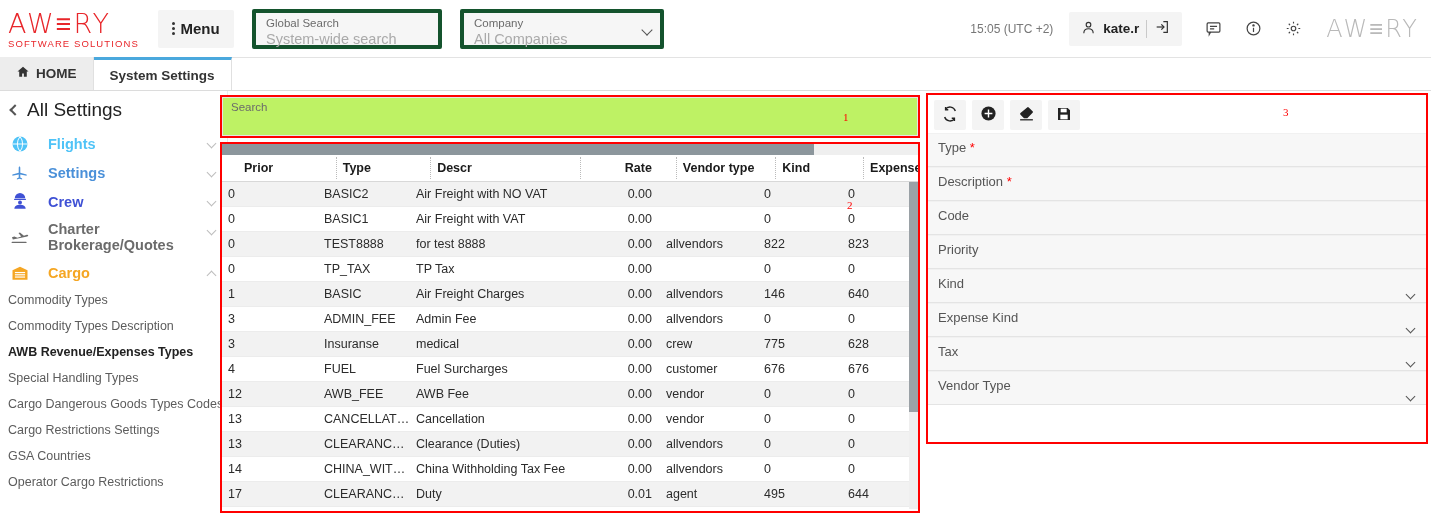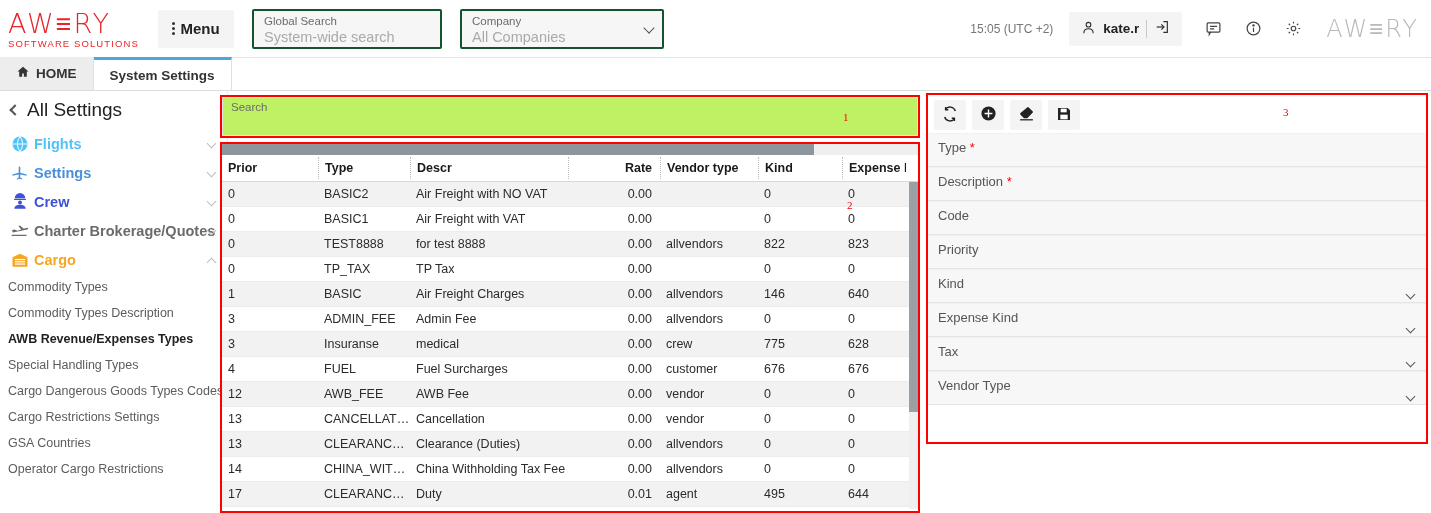--- a/index.html
+++ b/index.html
@@ -32,21 +32,21 @@
   }
   .menu-btn {
     margin-left: 20px; height: 38px; min-width: 76px; background: #f4f4f4;
     border: none; border-radius: 2px; display: flex; align-items: center;
     justify-content: center; gap: 5px; cursor: pointer;
     font-size: 15px; font-weight: bold; color: #222;
   }
   .dots { display: flex; flex-direction: column; gap: 2px; }
   .dots i { display: block; width: 3px; height: 3px; border-radius: 50%; background: #333; }
   .field-box {
-    margin-left: 18px; height: 40px; background: #f6f6f6; border: 2px solid #14532d;
+    margin-left: 18px; height: 40px; background: #f6f6f6; border: 4px solid #14532d;
     border-radius: 2px; padding: 3px 10px 0 10px; position: relative;
   }
   .field-box.gs { width: 190px; }
   .field-box.co { width: 204px; }
   .field-label { font-size: 11.5px; color: #6b6b6b; line-height: 14px; }
   .field-value { font-size: 14.5px; color: #aaa; line-height: 19px; }
   .caret {
     position: absolute; right: 9px; top: 13px; width: 8px; height: 8px;
     border-right: 1.6px solid #555; border-bottom: 1.6px solid #555;
     transform: rotate(45deg);
@@ -86,21 +86,21 @@
     background: #fff; overflow: hidden; border-right: 1px solid #ececec;
   }
   .all-settings {
     display: flex; align-items: center; gap: 8px; padding: 8px 10px 8px 8px;
     cursor: pointer;
   }
   .back-chev { width: 8px; height: 8px; border-left: 2px solid #555; border-bottom: 2px solid #555;
                transform: rotate(45deg); margin-left: 3px; }
   .all-settings .txt { font-size: 19px; color: #222; }
   .nav-group {
-    display: flex; align-items: center; gap: 5px; padding: 5px 8px 5px 10px;
+    display: flex; align-items: center; gap: 19px; padding: 5px 8px 5px 10px;
     font-size: 14.5px; font-weight: bold; cursor: pointer; position: relative;
   }
   .nav-group .g-ico { width: 19px; height: 19px; flex: 0 0 19px; display:flex; align-items:center; justify-content:center;}
   .nav-group .g-chev {
     position: absolute; right: 12px; top: 11px; width: 7px; height: 7px;
     border-right: 1.5px solid #bdbdbd; border-bottom: 1.5px solid #bdbdbd; transform: rotate(45deg);
   }
   .nav-group .g-chev.up { transform: rotate(-135deg); top: 14px; }
   .nav-sub {
     font-size: 12.5px; color: #5c5c5c; padding: 6px 8px 6px 8px; cursor: pointer;
@@ -122,21 +122,21 @@
     position: absolute; left: 4px; top: 53px; width: 696px; height: 367px;
     outline: 2px solid #ff0000; background: #fff; overflow: hidden;
   }
   .hscroll-track { height: 11px; background: #efefef; }
   .hscroll-thumb { height: 11px; background: #8c969c; width: 85%; }
   .grid-head {
     display: flex; height: 27px; align-items: center; border-bottom: 1px solid #d8d8d8;
     background: #fff; font-weight: bold; font-size: 12.5px; color: #1a1a1a;
   }
   .grid-head .cell { border-left: 1px dotted #bbb; padding-left: 6px; height: 22px; line-height: 22px;
-                     overflow: hidden; white-space: nowrap; }
+                     overflow: hidden; white-space: nowrap; margin-left: 16px; }
   .grid-head .cell:first-child { border-left: none; }
   .grid-body { position: relative; }
   .grid-row { display: flex; height: 25px; align-items: center; font-size: 12.5px; color: #2b2b2b;
               border-bottom: 1px solid #ececec; }
   .grid-row.odd { background: #f2f2f2; }
   .grid-row.even { background: #ffffff; }
   .grid-row .cell { padding-left: 6px; overflow: hidden; white-space: nowrap; text-overflow: ellipsis; }
   .c-prior { width: 96px; }
   .c-type  { width: 92px; }
   .c-descr { width: 158px; }

